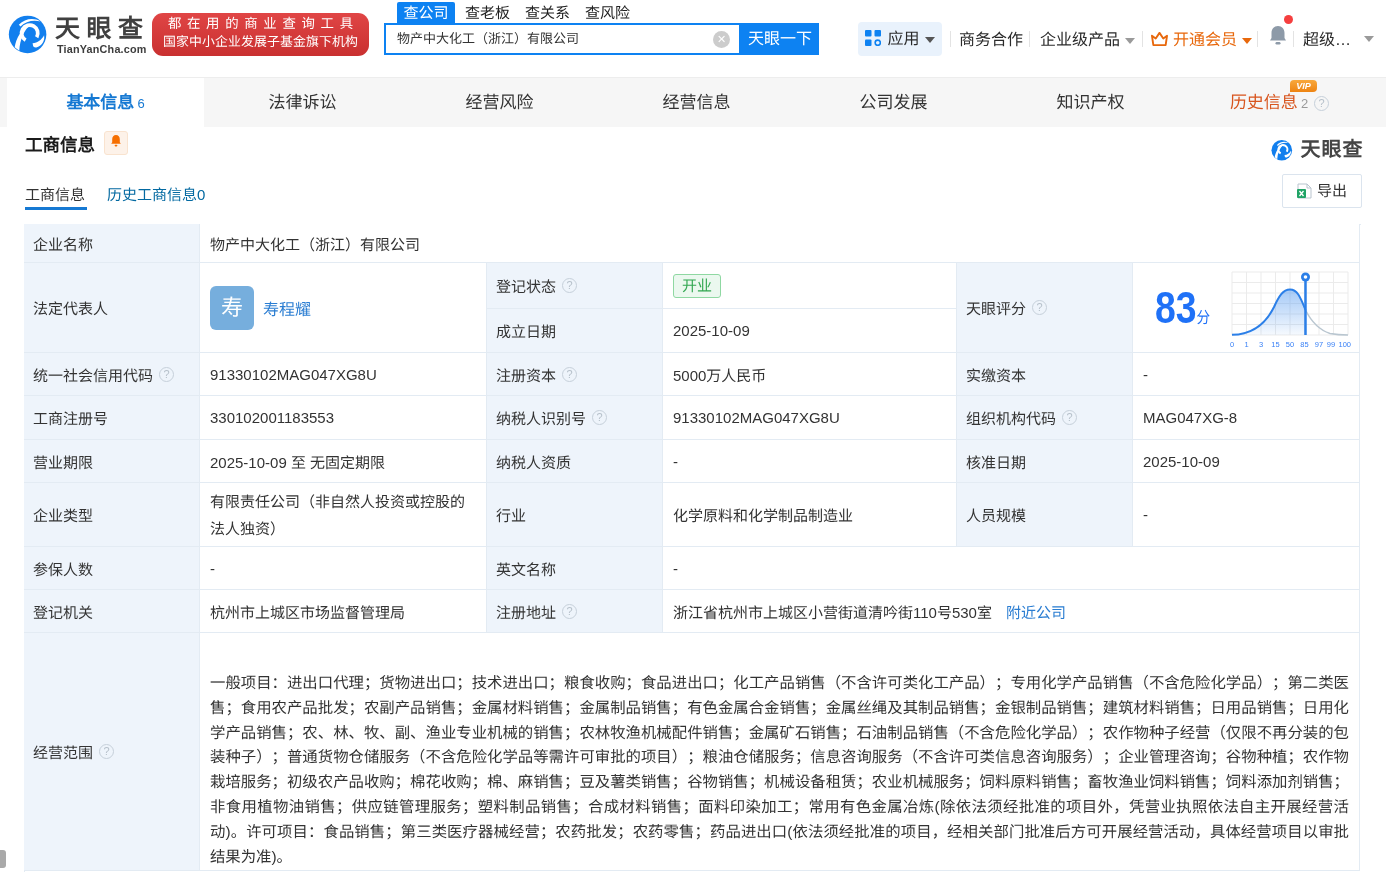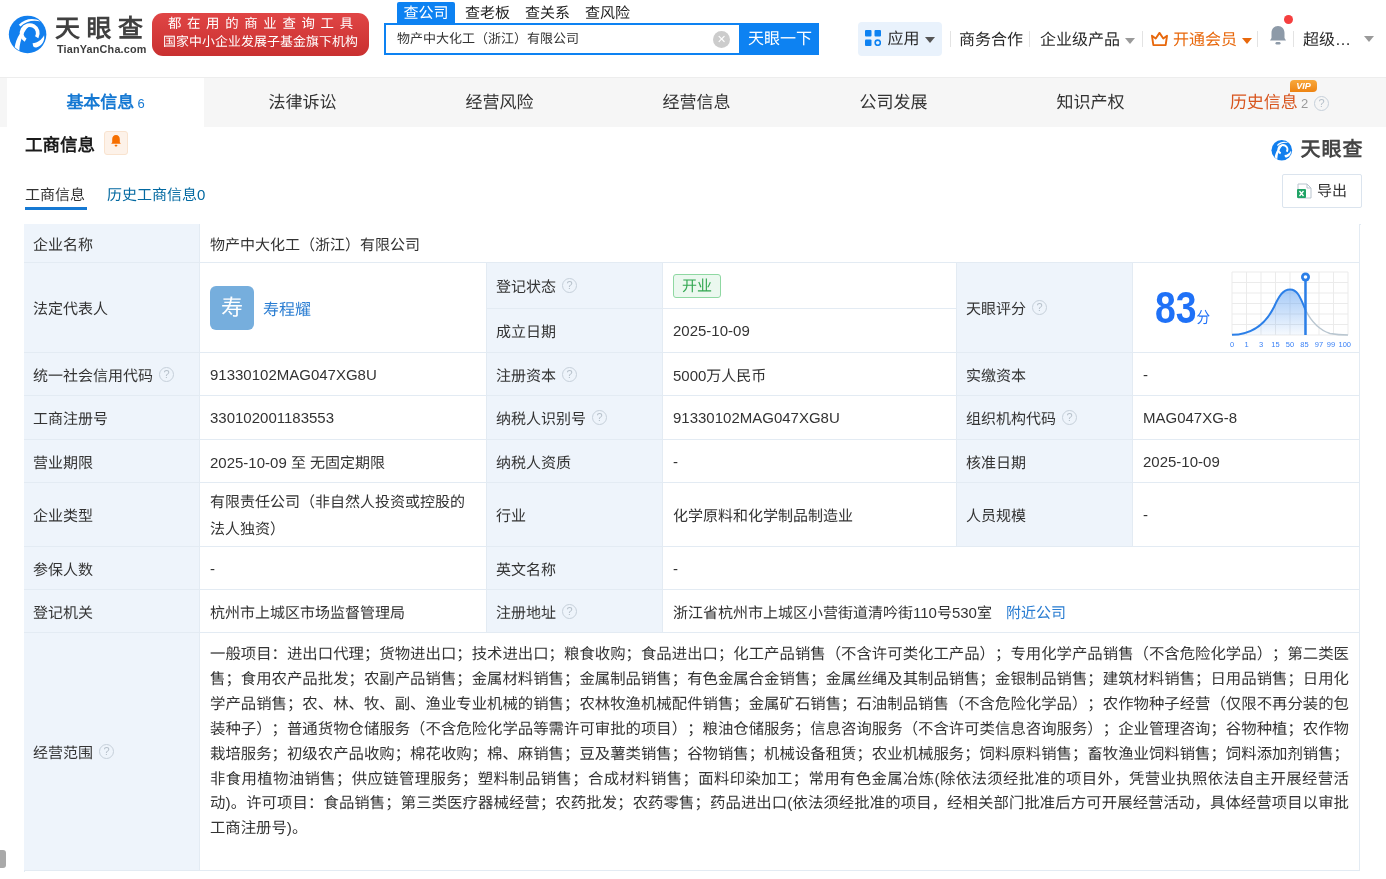--- a/index.html
+++ b/index.html
@@ -48,21 +48,21 @@
 .vc { display:flex; align-items:center; }
 .qm { display:inline-block; width:15px; height:15px; border:1px solid #c6d0da; border-radius:50%; color:#b6c0ca; font-size:11px; line-height:13px; text-align:center; margin-left:6px; flex:0 0 auto; }
 #tbl { position:absolute; left:24px; top:224px; width:1337px; height:648px; border-top:1px solid #e3ebf3; border-left:1px solid #e3ebf3; }
 .blue { color:#2a7dd2; }
 
 .avatar { display:inline-block; width:44px; height:44px; background:#76aedd; border-radius:6px; color:#fff; font-size:22px; line-height:44px; text-align:center; flex:0 0 auto; }
 .badge { display:inline-block; height:24px; line-height:22px; padding:0 8px; border:1px solid #8fd8a2; background:#ebf8ef; color:#35a853; font-size:15px; border-radius:3px; }
 #score { font-size:44px; font-weight:bold; color:#1f71f7; letter-spacing:0; margin-left:12px; flex:0 0 auto; transform:scaleX(0.85); transform-origin:0 50%; }
 #chart { position:absolute; left:94px; top:6px; }
 #score i { font-style:normal; font-size:16px; font-weight:normal; letter-spacing:0; }
-.scope { align-items:flex-start; }
+.scope { align-items:flex-end; }
 #scopetxt { padding:9px 0 0 0; line-height:24.9px; font-size:15.38px; width:1139px; text-spacing-trim:space-all; }
 #scopetxt .jl { text-align:justify; text-align-last:justify; }
 </style>
 </head>
 <body>
 <div id="page">
 
   <div id="hdr">
     <svg id="logoc" class="abs" width="40" height="40" viewBox="0 0 48 48">
         <circle cx="23.5" cy="24.5" r="22.5" fill="#127fee"></circle>
@@ -228,17 +228,17 @@
   <div class="cell lbl vc" style="left:24px;top:633px;width:176px;height:238px">经营范围<span class="qm">?</span></div>
   <div class="cell val scope vc" style="left:200px;top:633px;width:1160px;height:238px">
       <div id="scopetxt">
         <div class="jl">一般项目：进出口代理；货物进出口；技术进出口；粮食收购；食品进出口；化工产品销售（不含许可类化工产品）；专用化学产品销售（不含危险化学品）；第二类医</div>
         <div class="jl">售；食用农产品批发；农副产品销售；金属材料销售；金属制品销售；有色金属合金销售；金属丝绳及其制品销售；金银制品销售；建筑材料销售；日用品销售；日用化</div>
         <div class="jl">学产品销售；农、林、牧、副、渔业专业机械的销售；农林牧渔机械配件销售；金属矿石销售；石油制品销售（不含危险化学品）；农作物种子经营（仅限不再分装的包</div>
         <div class="jl">装种子）；普通货物仓储服务（不含危险化学品等需许可审批的项目）；粮油仓储服务；信息咨询服务（不含许可类信息咨询服务）；企业管理咨询；谷物种植；农作物</div>
         <div class="jl">栽培服务；初级农产品收购；棉花收购；棉、麻销售；豆及薯类销售；谷物销售；机械设备租赁；农业机械服务；饲料原料销售；畜牧渔业饲料销售；饲料添加剂销售；</div>
         <div class="jl">非食用植物油销售；供应链管理服务；塑料制品销售；合成材料销售；面料印染加工；常用有色金属冶炼(除依法须经批准的项目外，凭营业执照依法自主开展经营活</div>
         <div class="jl">动)。许可项目：食品销售；第三类医疗器械经营；农药批发；农药零售；药品进出口(依法须经批准的项目，经相关部门批准后方可开展经营活动，具体经营项目以审批</div>
-        <div>工商注册号)。</div>
+        <div>结果为准)。</div>
       </div>
     </div>
   <div class="abs" style="left:0; top:850px; width:6px; height:18px; background:#a9a9a9; border-radius:0 3px 3px 0"></div>
 </div>
 
 </body></html>

